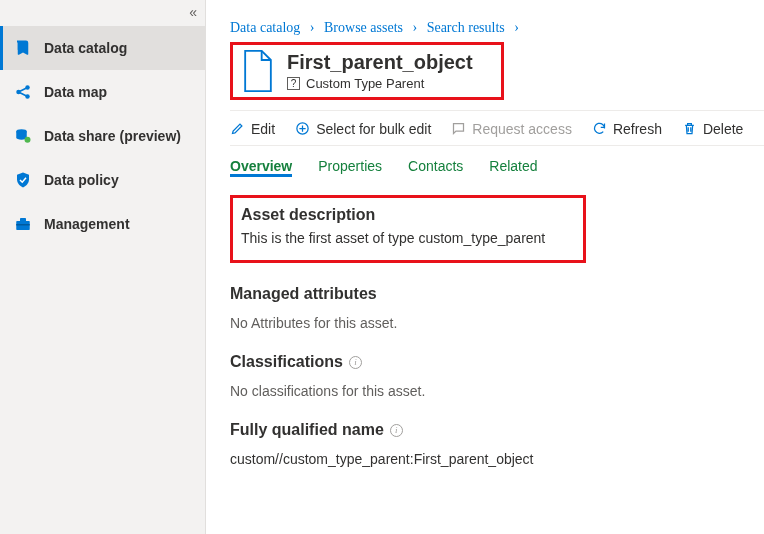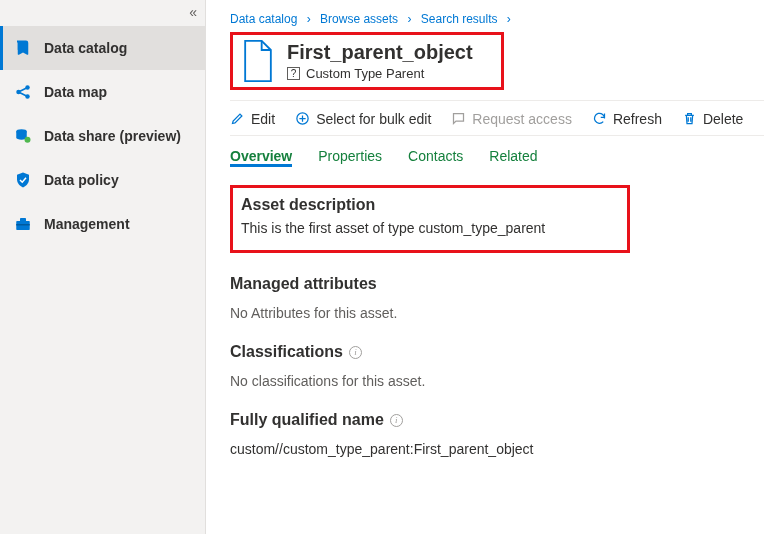--- a/index.html
+++ b/index.html
@@ -53,22 +53,23 @@
     justify-content: center;
     flex-shrink: 0;
   }
   .main {
     flex: 1;
     padding: 0 0 0 24px;
     overflow: hidden;
     border-left: 1px solid #e1dfdd;
   }
   .breadcrumbs {
-    padding: 12px 0 6px 0;
-    font-size: 12px;
+    padding: 20px 0 6px 0;
+    font-size: 14px;
+    font-family: Liberation Serif, serif;
   }
   .crumb {
     color: #0078d4;
     cursor: pointer;
   }
   .crumb-sep {
     color: #0078d4;
     padding: 0 6px;
   }
   .header-box {
@@ -141,21 +142,21 @@
   }
   .section p {
     font-size: 14px;
     color: #323130;
     margin-top: 12px;
   }
   .section .muted { color: #605e5c; }
   .desc-box {
     border: 3px solid #e8111a;
     padding: 8px 12px 14px 8px;
-    width: 400px;
+    width: 356px;
     margin-top: 18px;
   }
   .info-icon {
     display: inline-flex;
     width: 13px;
     height: 13px;
     border: 1px solid #a19f9d;
     border-radius: 50%;
     align-items: center;
     justify-content: center;

